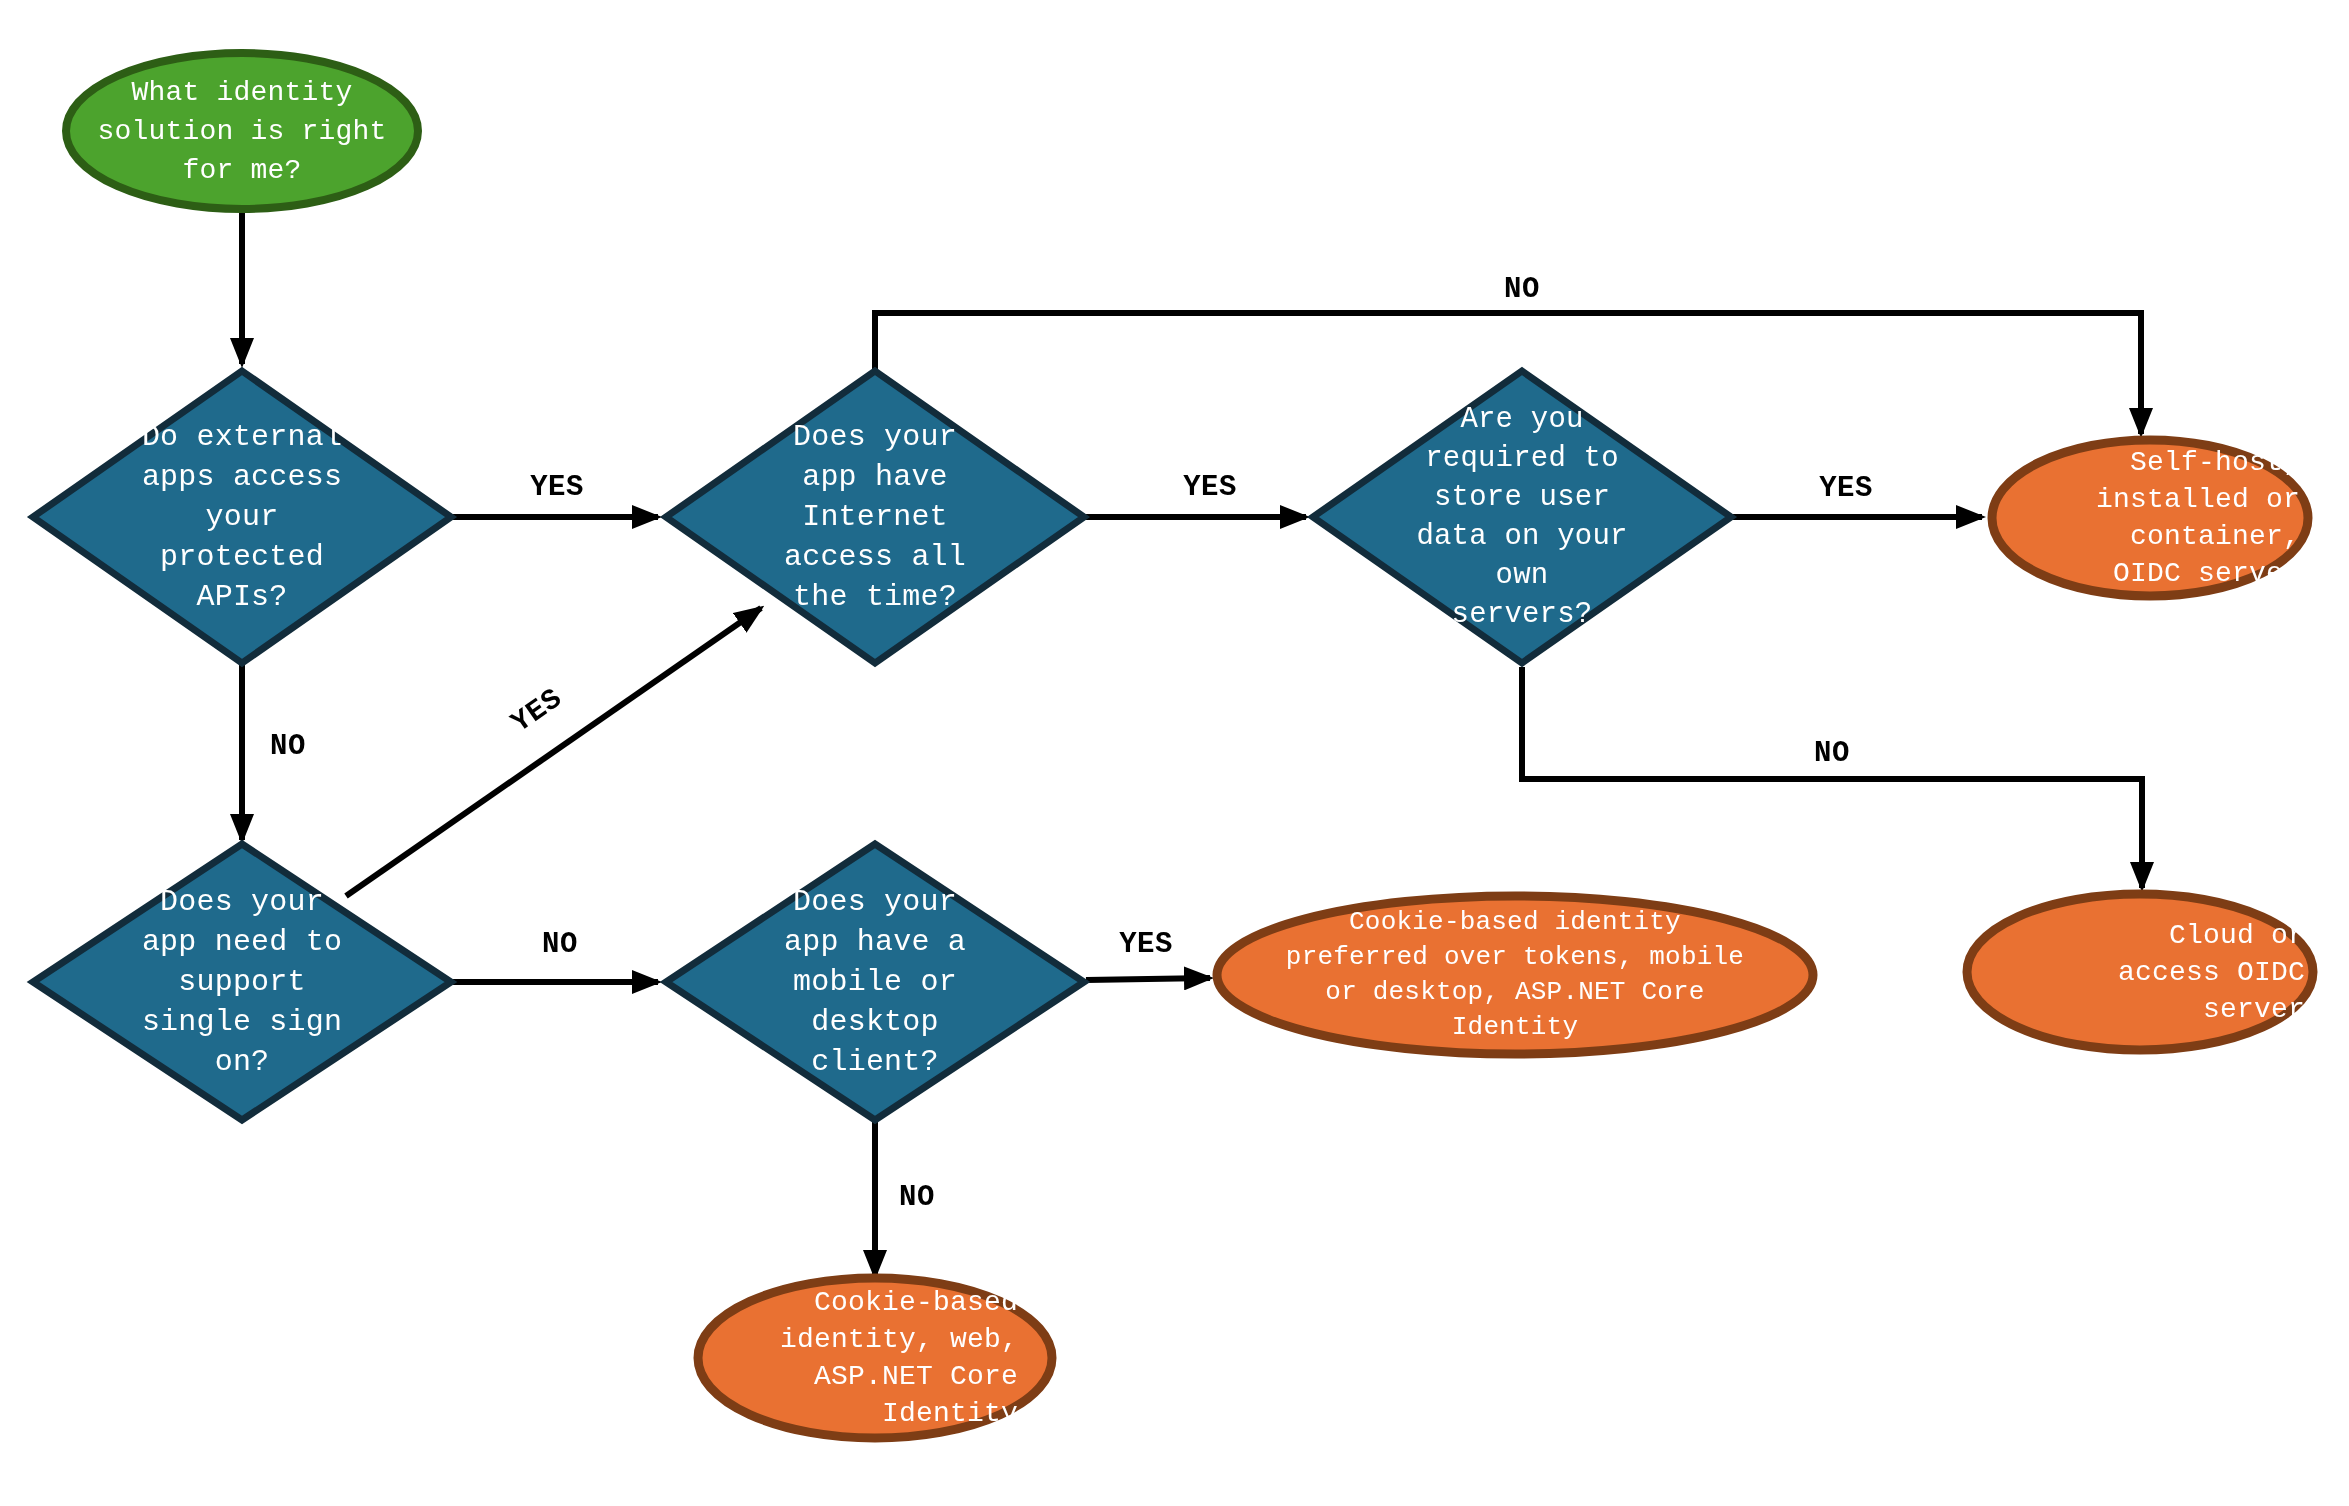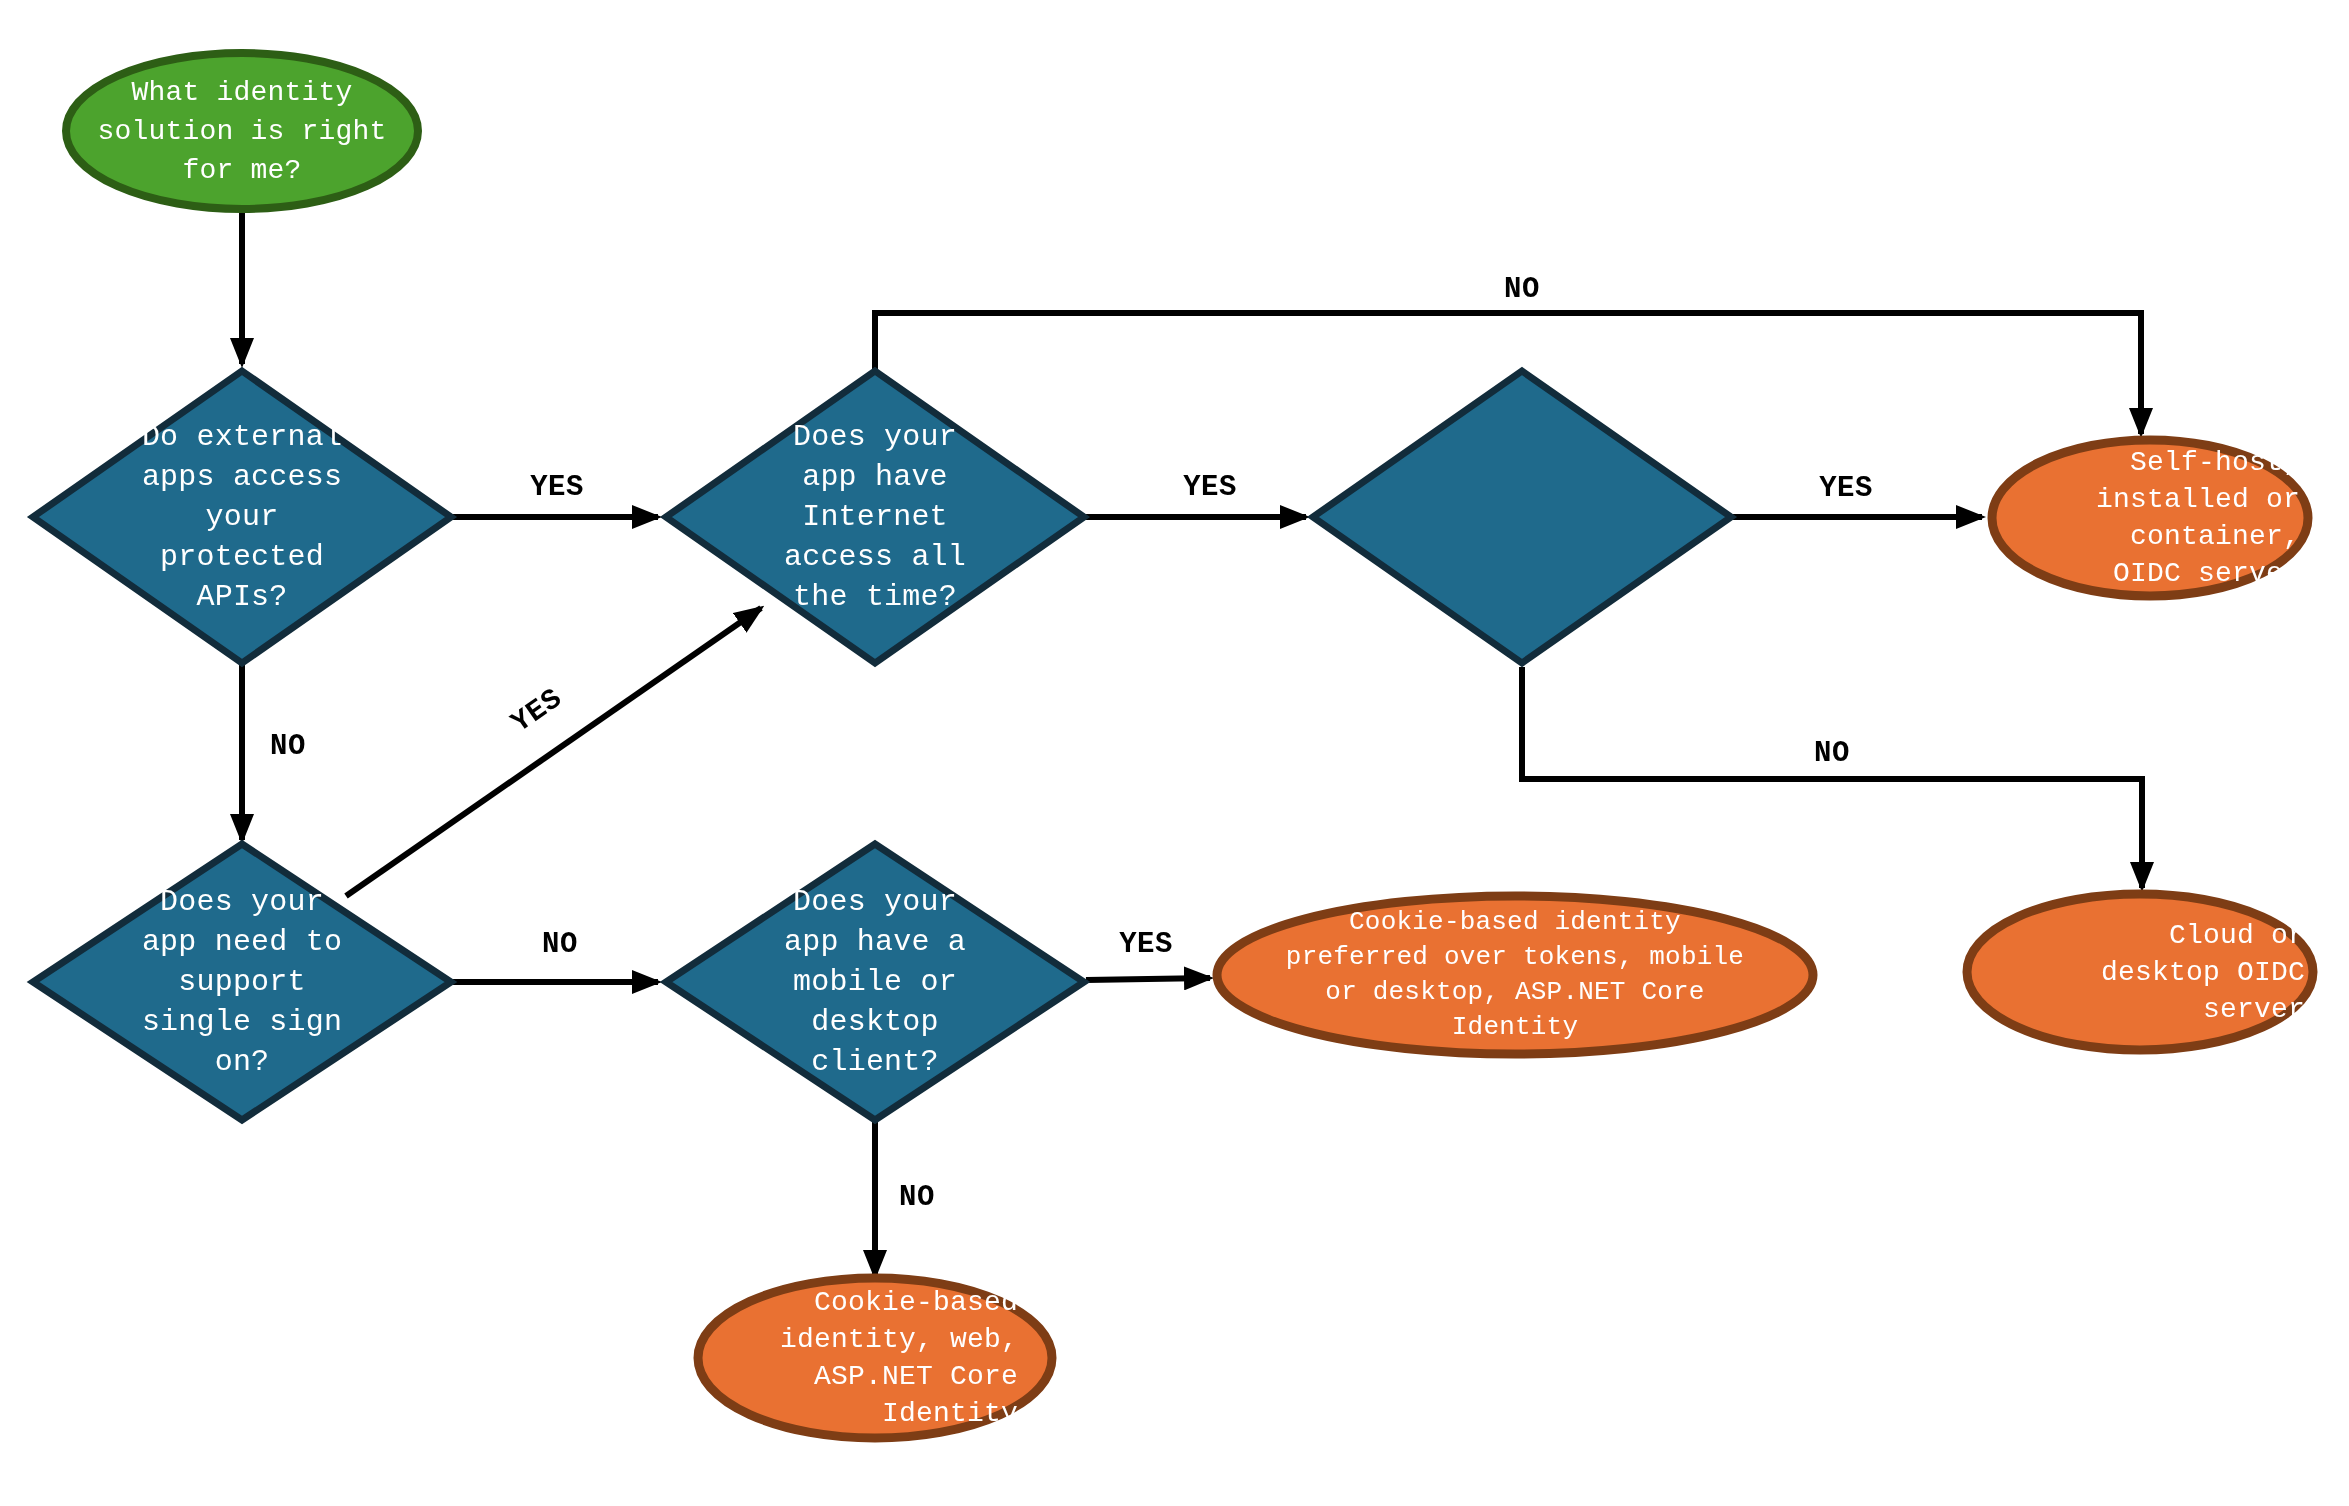--- a/index.html
+++ b/index.html
@@ -83,41 +83,47 @@
   <div class="node-text" style="left:242px;top:517px;width:360px;">Do external
 apps access
 your
 protected
 APIs?</div>
   <div class="node-text" style="left:875px;top:517px;width:360px;">Does your
 app have
 Internet
 access all
 the time?</div>
+  <div class="node-text" style="left:1522px;top:517px;width:360px;font-size:29px;line-height:39px;">Are you
+required to
+store user
+data on your
+own
+servers?</div>
   <div class="node-text" style="left:242px;top:982px;width:360px;">Does your
 app need to
 support
 single sign
 on?</div>
   <div class="node-text" style="left:875px;top:982px;width:360px;">Does your
 app have a
 mobile or
 desktop
 client?</div>
 
   <div class="node-text ellipse-text" style="left:2150px;top:518px;width:300px;">Self-host,
 installed or
 container,
 OIDC server</div>
   <div class="node-text big-ellipse-text" style="left:1515px;top:975px;width:600px;">Cookie-based identity
 preferred over tokens, mobile
 or desktop, ASP.NET Core
 Identity</div>
   <div class="node-text ellipse-text" style="left:2140px;top:972px;width:330px;">Cloud or
-desktop OIDC
+access OIDC
 server</div>
   <div class="node-text ellipse-text" style="left:848px;top:1358px;width:340px;">Cookie-based
 identity, web,
 ASP.NET Core
 Identity</div>
 
   <div class="edge-label" style="left:557px;top:487px;">YES</div>
   <div class="edge-label" style="left:288px;top:746px;">NO</div>
   <div class="edge-label rotated" style="left:537px;top:711px;">YES</div>
   <div class="edge-label" style="left:560px;top:944px;">NO</div>

